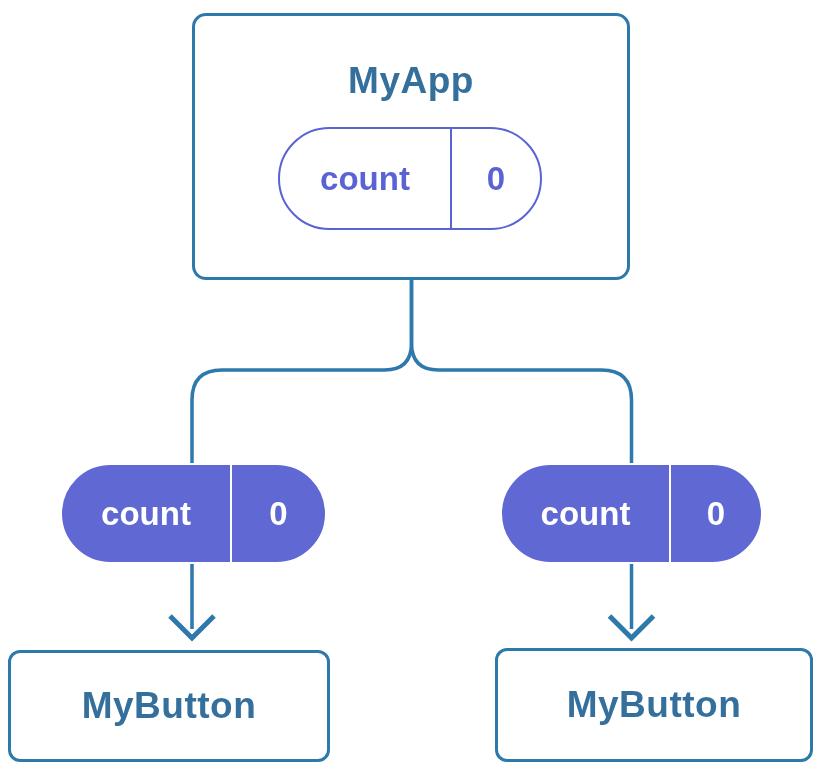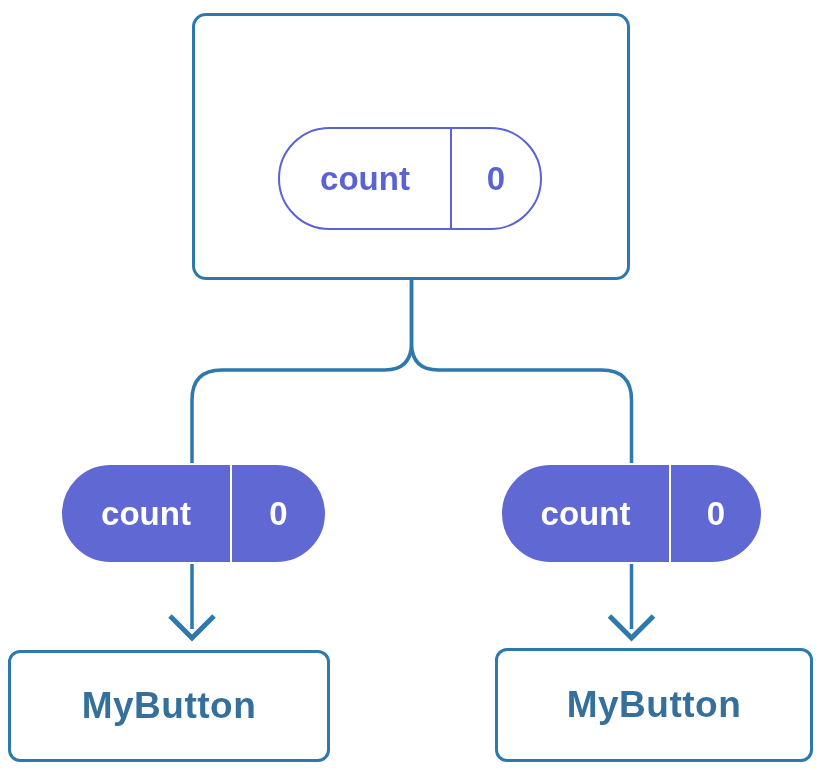--- a/index.html
+++ b/index.html
@@ -102,20 +102,21 @@
 
   <svg class="connectors" viewBox="0 0 820 770" aria-hidden="true">
     <path class="line" d="M411.5 280 L411.5 343 Q411.5 370 384.5 370 L222 370 Q192 370 192 400 L192 629"></path>
     <path class="line" d="M411.5 280 L411.5 343 Q411.5 370 438.5 370 L601.5 370 Q631.5 370 631.5 400 L631.5 629"></path>
     <path class="arrow" d="M170 616 L192 638 L214 616"></path>
     <path class="arrow" d="M609.5 616 L631.5 638 L653.5 616"></path>
   </svg>
 
   <div class="card root-card"></div>
 
+  <div class="heading root-title">MyApp</div>
 
   <div class="pill outline">
     <div class="seg seg-label">count</div>
     <div class="seg seg-value">0</div>
   </div>
 
   <div class="pill filled pill-left">
     <div class="seg seg-label">count</div>
     <div class="seg seg-value">0</div>
   </div>

